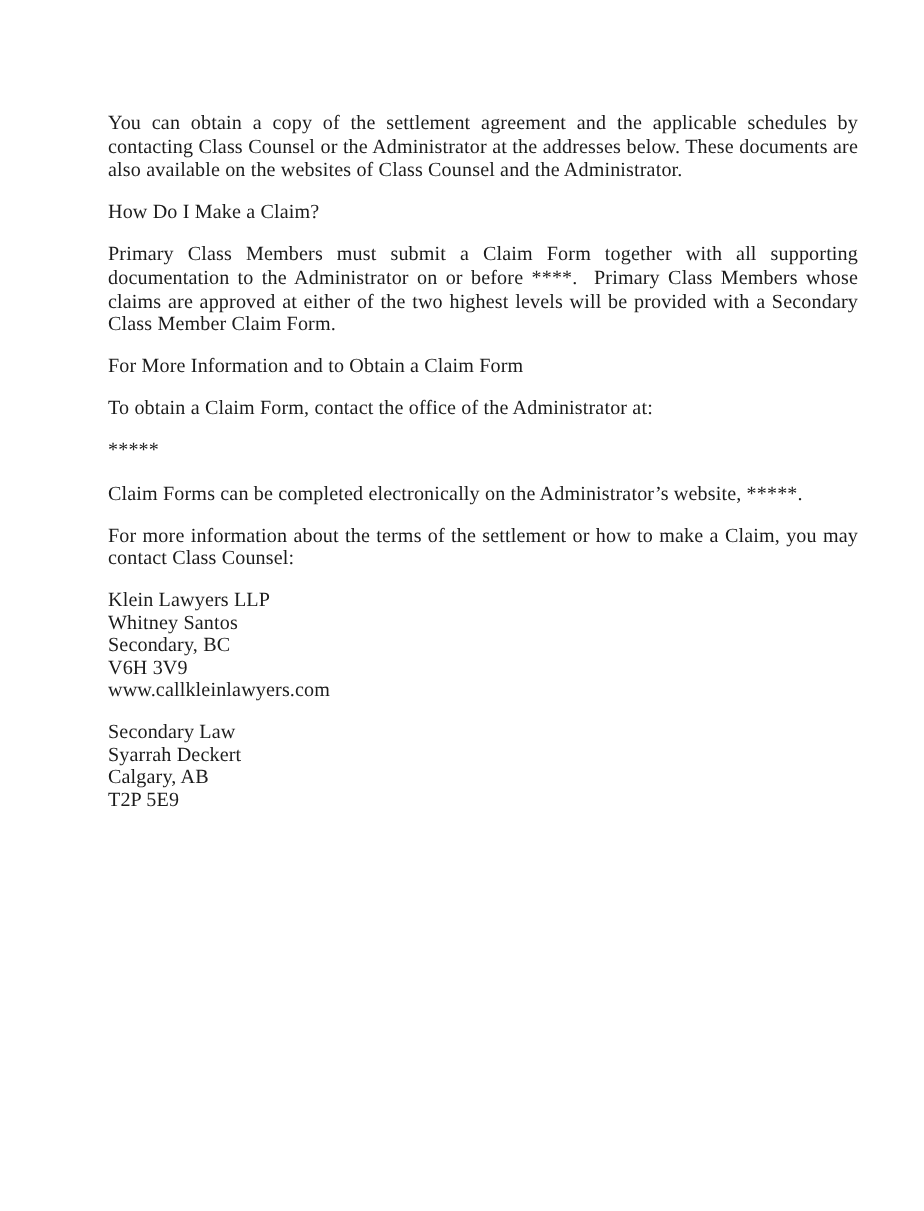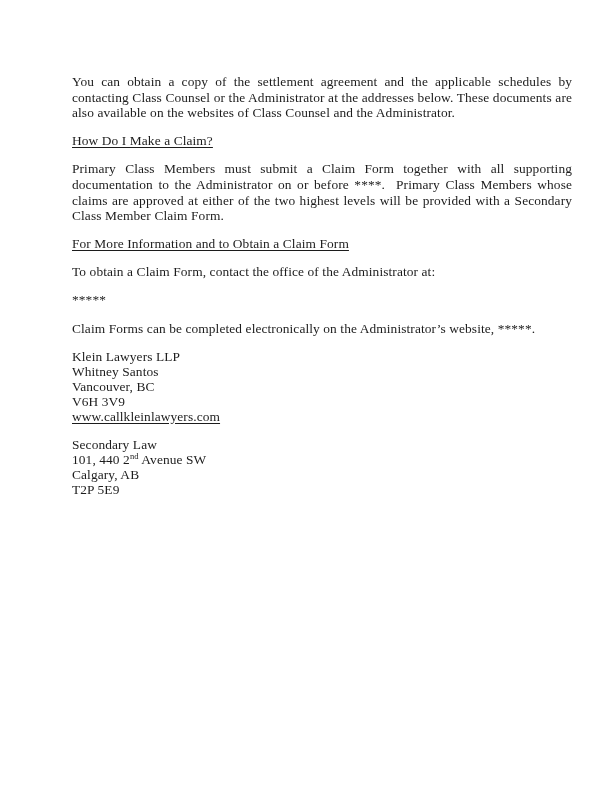--- a/index.html
+++ b/index.html
@@ -29,25 +29,23 @@
     color: #1c1c1c;
     letter-spacing: 0.1px;
   }
   .block {
     margin: 0 0 12.5px 0;
   }
   .justify {
     text-align: justify;
   }
   .heading {
-    text-decoration: underline;
     text-underline-offset: 2px;
   }
   .url {
-    text-decoration: underline;
     text-underline-offset: 2px;
   }
   .contact [data-name="contact-line"] {
     line-height: 15px;
   }
   sup {
     font-size: 8.5px;
     line-height: 0;
     vertical-align: super;
   }
@@ -65,34 +63,35 @@
     <p class="block justify" data-name="paragraph-claim-submission">Primary Class Members must submit a Claim Form together with all supporting documentation to the Administrator on or before ****.&nbsp; Primary Class Members whose claims are approved at either of the two highest levels will be provided with a Secondary Class Member Claim Form.</p>
 
     <div class="block heading" data-name="section-heading-more-information">For More Information and to Obtain a Claim Form</div>
 
     <p class="block" data-name="paragraph-obtain-claim-form">To obtain a Claim Form, contact the office of the Administrator at:</p>
 
     <p class="block" data-name="redacted-administrator-address">*****</p>
 
     <p class="block" data-name="paragraph-electronic-claim-forms">Claim Forms can be completed electronically on the Administrator’s website, *****.</p>
 
+    <p class="block justify" data-name="paragraph-contact-class-counsel">For more information about the terms of the settlement or how to make a Claim, you may contact Class Counsel:</p>
 
     <div class="block contact" data-name="contact-block-klein-lawyers">
       <div data-name="contact-address-lines">
           <div data-name="contact-line"><span>Klein Lawyers LLP</span></div>
           <div data-name="contact-line"><span>Whitney Santos</span></div>
-          <div data-name="contact-line"><span>Vancouver, BC</span></div>
+          <div data-name="contact-line"><span>Secondary, BC</span></div>
           <div data-name="contact-line"><span>V6H 3V9</span></div>
         </div>
       <div class="url" data-name="contact-website-klein">www.callkleinlawyers.com</div>
     </div>
 
     <div class="block contact" data-name="contact-block-higgerty-law">
       <div data-name="contact-address-lines">
           <div data-name="contact-line"><span>Secondary Law</span></div>
-          <div data-name="contact-line"><span>101, 440 2</span><sup>nd</sup><span> Avenue SW</span></div>
+          <div data-name="contact-line"><span>Syarrah Deckert</span></div>
           <div data-name="contact-line"><span>Calgary, AB</span></div>
           <div data-name="contact-line"><span>T2P 5E9</span></div>
         </div>
     </div>
 
   </div>
 </div>
 
 </body></html>

